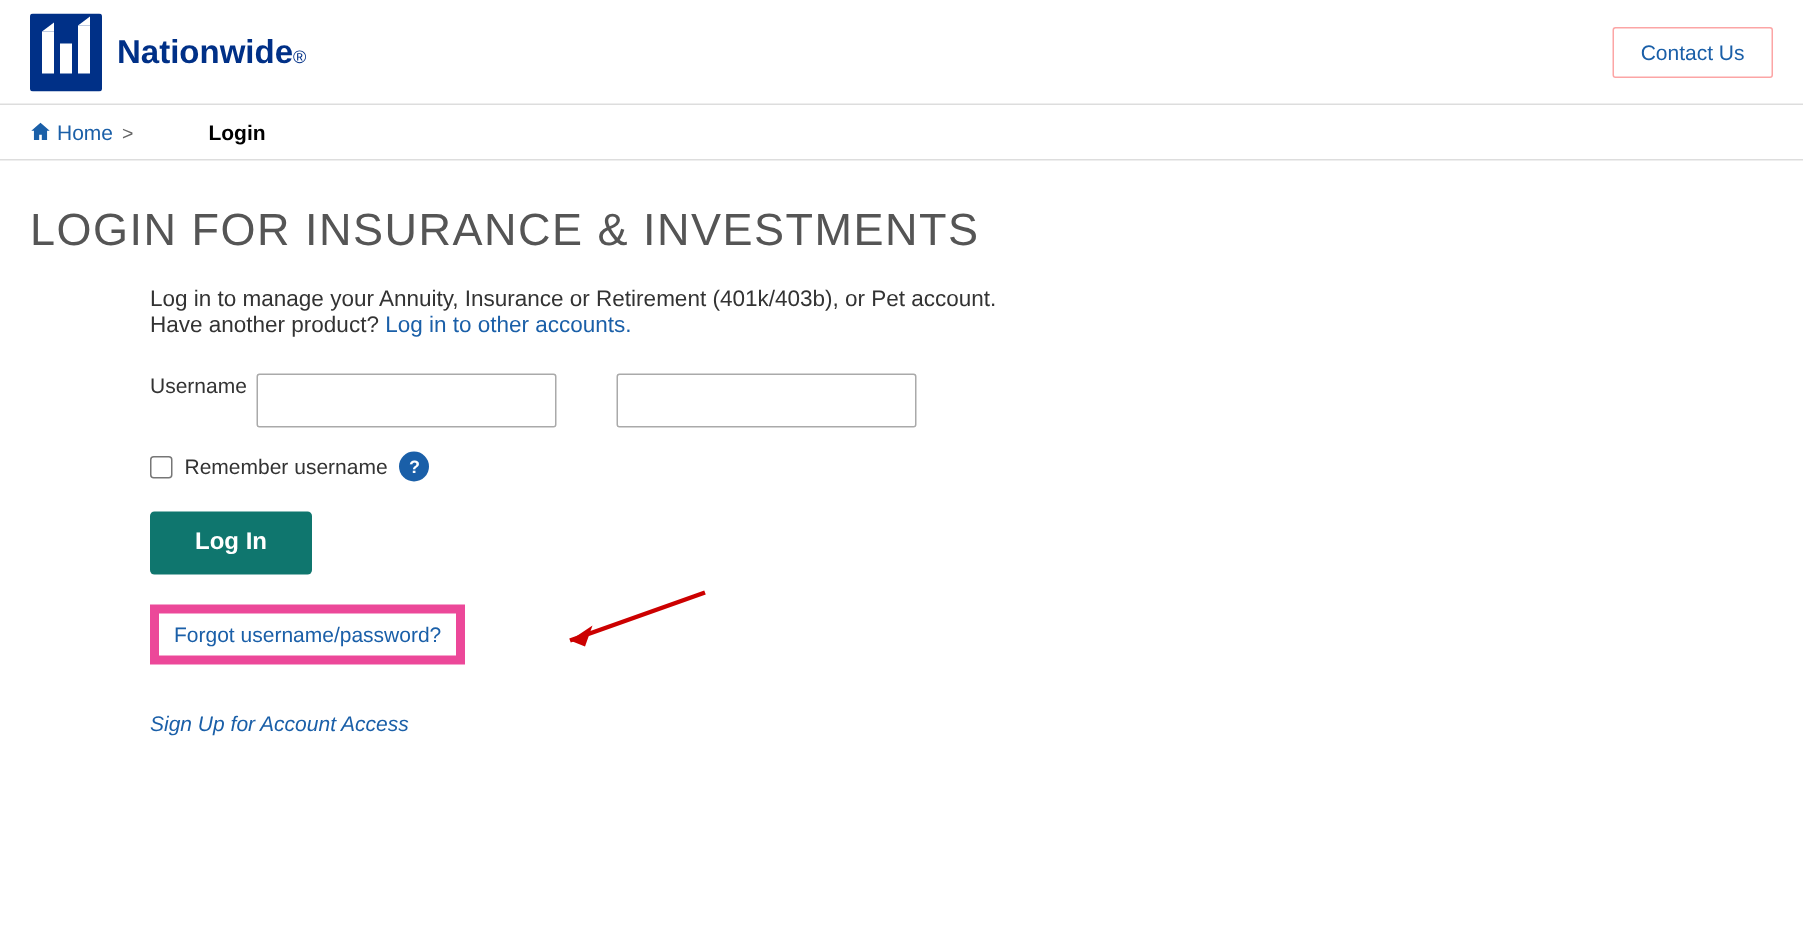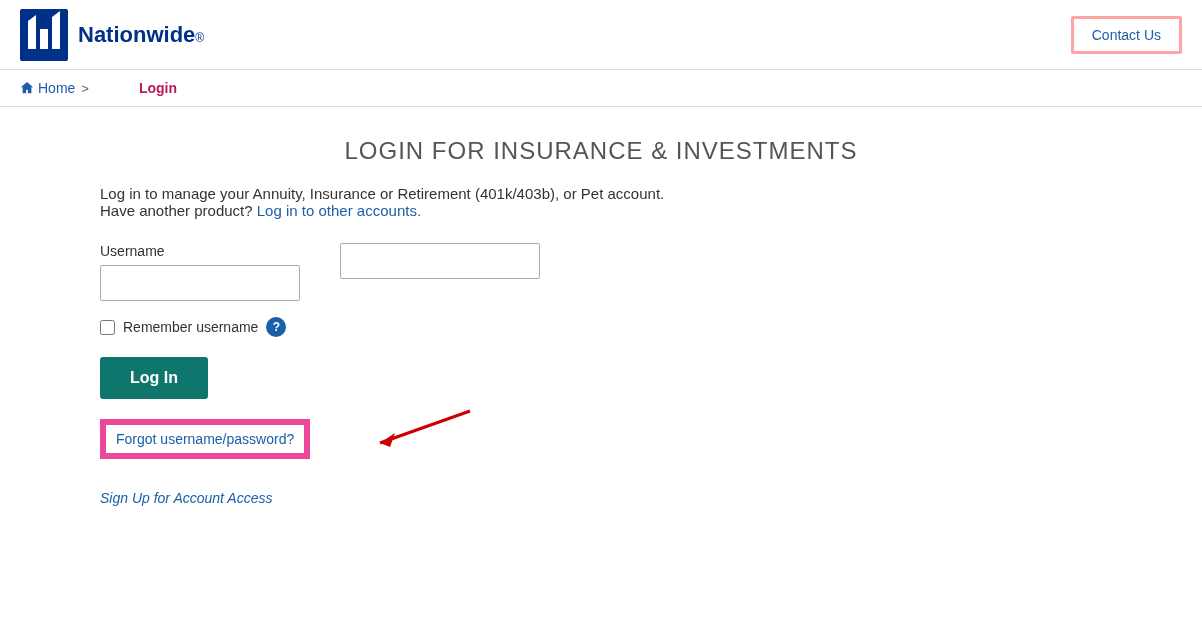--- a/index.html
+++ b/index.html
@@ -17,21 +17,21 @@
     .logo-area {
       display: flex;
       align-items: center;
       gap: 10px;
     }
     .logo-icon {
       width: 48px;
       height: 52px;
     }
     .contact-us-btn {
-      border: 3px solid #fca5a5;
+      border: 1px solid #fca5a5;
       color: #1a5fa8;
       background: #fff;
       padding: 8px 18px;
       font-size: 14px;
       cursor: pointer;
       border-radius: 2px;
     }
 
     
     .breadcrumb {
@@ -48,33 +48,32 @@
       display: flex;
       align-items: center;
       gap: 4px;
     }
     .breadcrumb-separator {
       color: #666;
       font-size: 13px;
     }
     .breadcrumb-current {
       font-weight: bold;
-      color: #be185d;
+      color: #000000;
       padding-left: 44px;
     }
 
     
     .page-title {
-      font-size: 24px;
+      font-size: 30px;
       font-weight: 300;
       color: #555;
       letter-spacing: 1px;
       padding: 30px 20px 20px 20px;
       text-transform: uppercase;
-      text-align: center;
     }
 
     
     .main-content {
       padding: 0 20px 40px 100px;
     }
     .description {
       font-size: 15px;
       color: #333;
       margin-bottom: 0;
@@ -91,21 +90,21 @@
 
     
     .form-row {
       display: flex;
       gap: 40px;
       margin-bottom: 16px;
       align-items: flex-start;
     }
     .form-field {
       display: flex;
-      flex-direction: column;
+      flex-direction: row;
       gap: 6px;
     }
     .form-label {
       font-size: 14px;
       color: #333;
     }
     .form-input {
       width: 200px;
       height: 36px;
       border: 1px solid #aaa;

